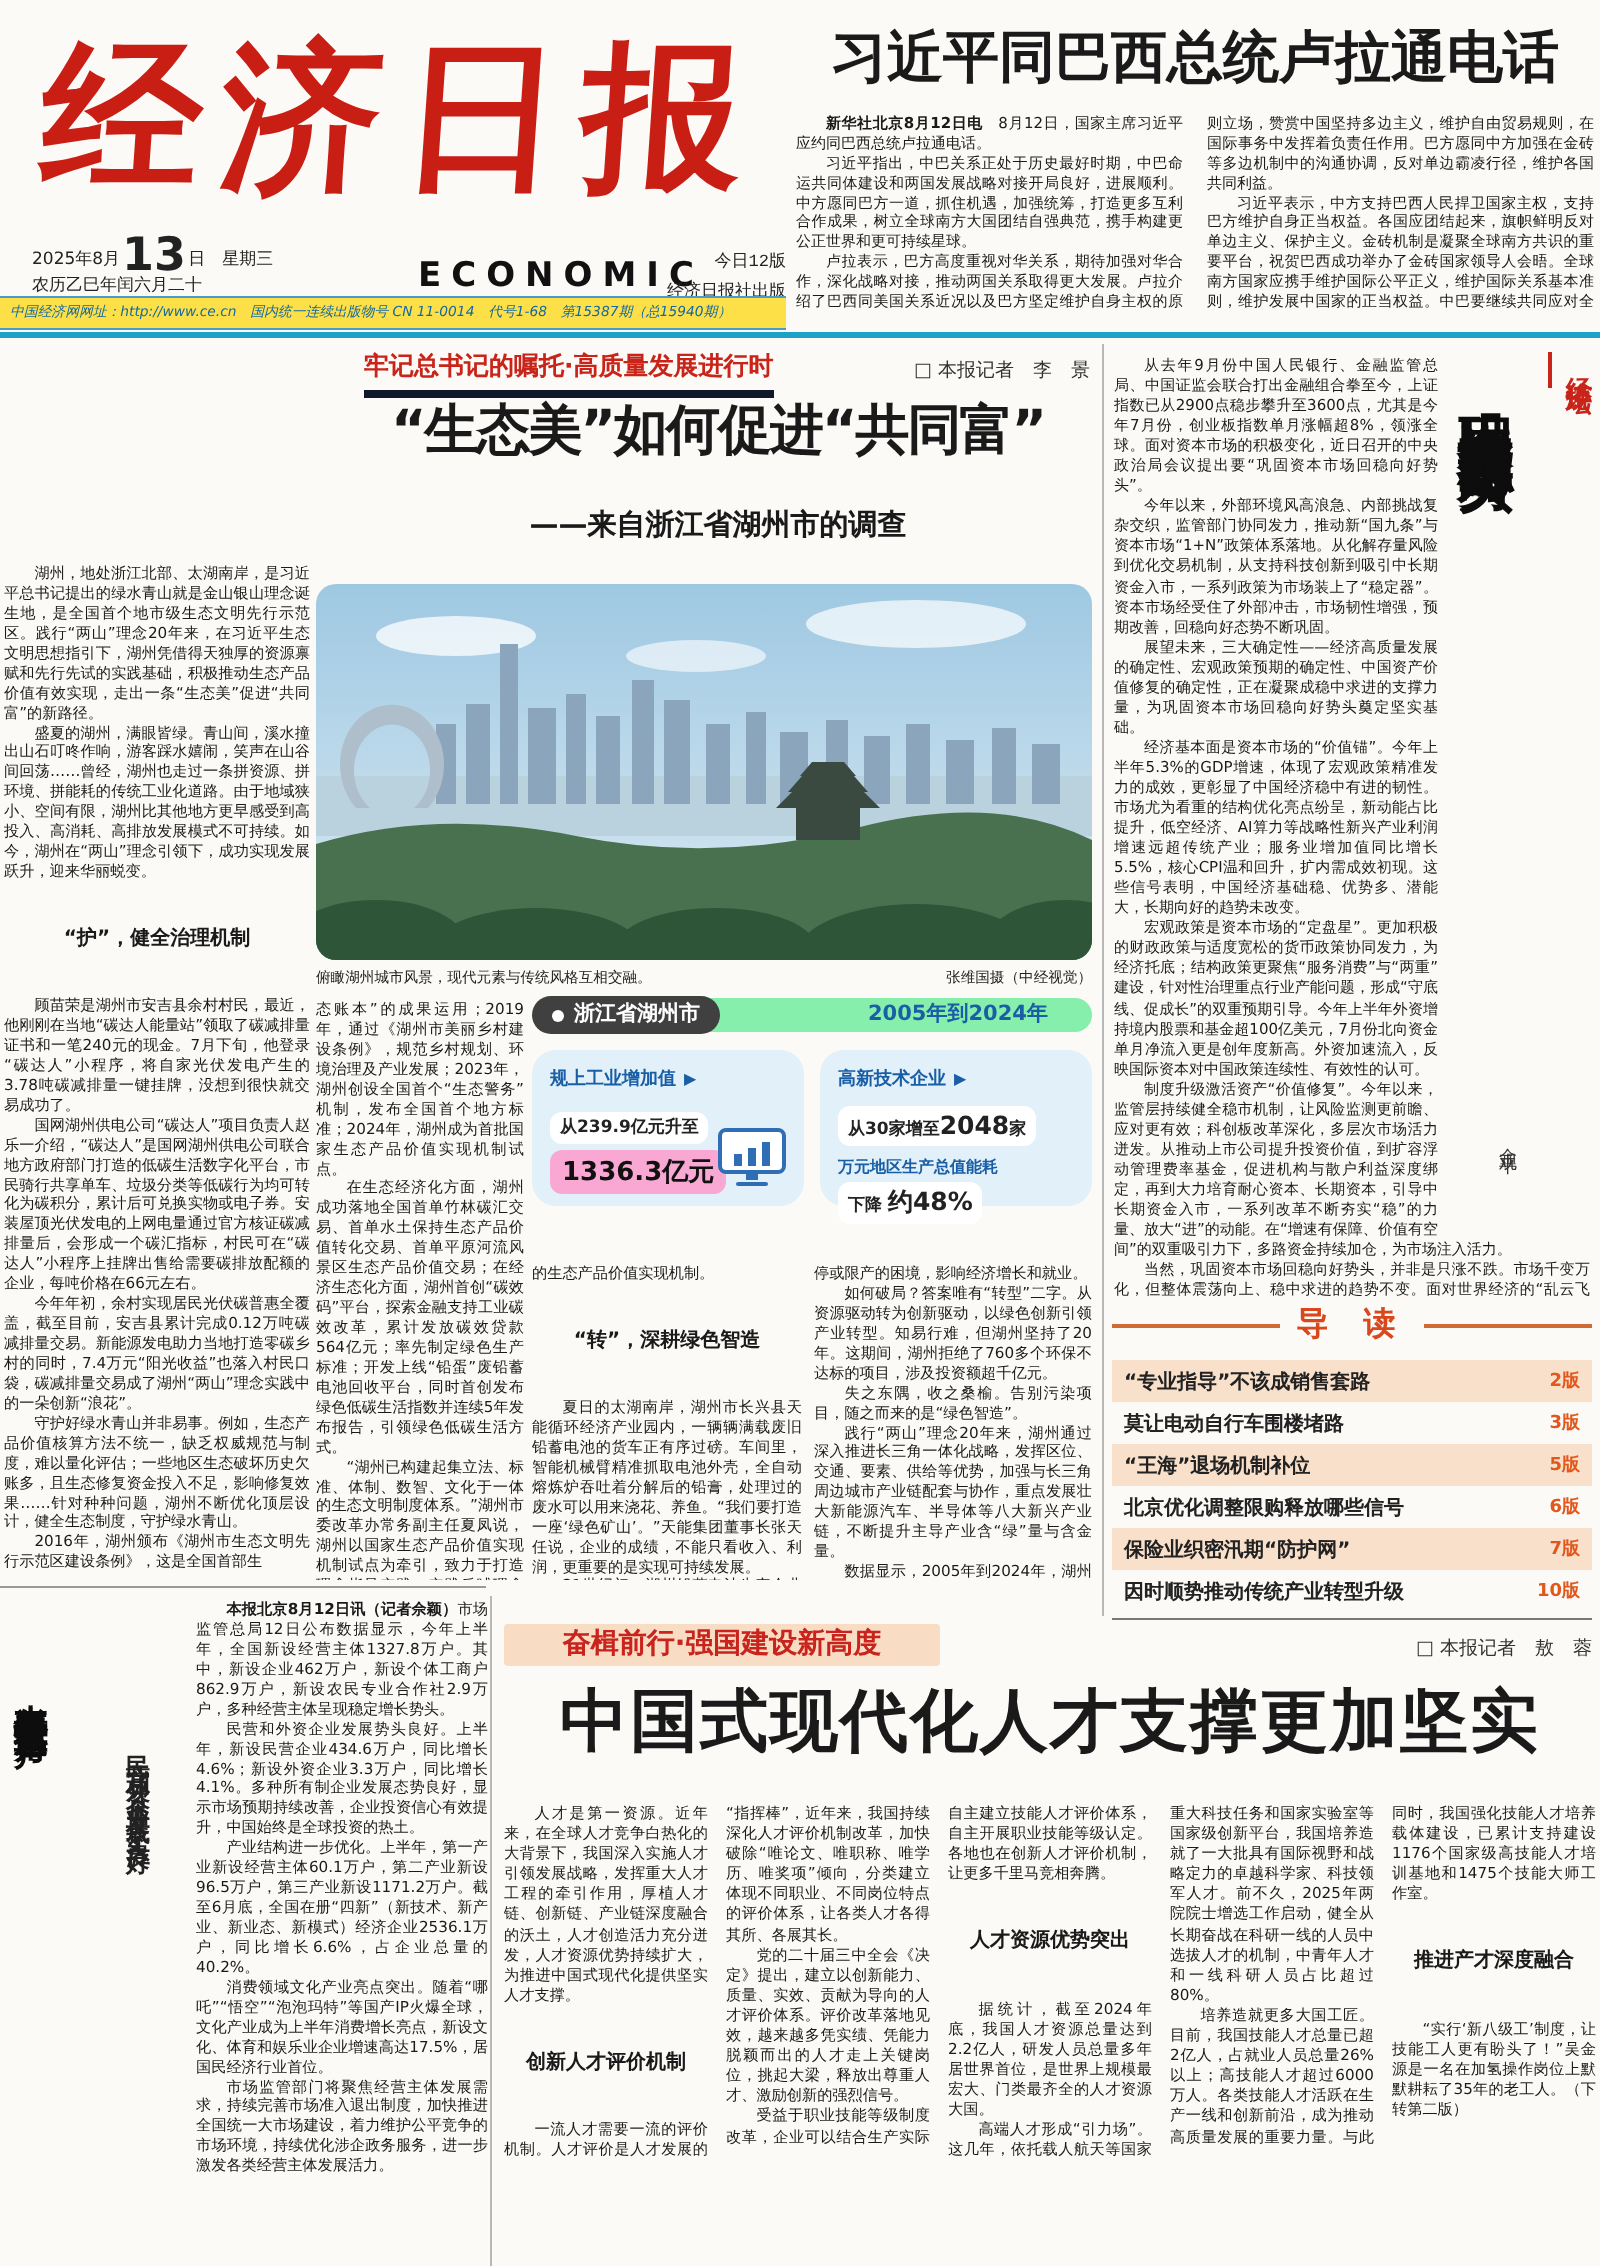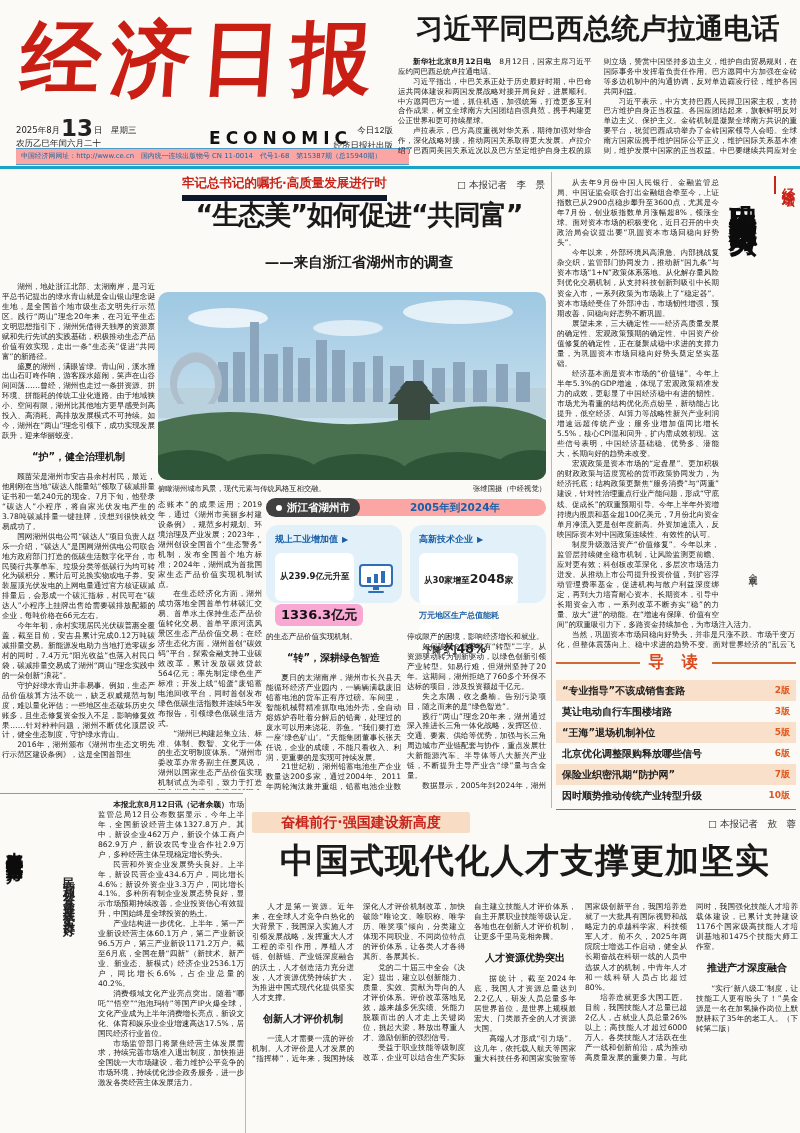--- a/index.html
+++ b/index.html
@@ -20,67 +20,67 @@
     font-size:80px; font-weight:900; color:#c91e14; letter-spacing:10px;
     transform:skewX(-4deg); line-height:112px; text-align:center; white-space:nowrap;
   }
   .dateblock { left:16px; top:122px; font-size:8.5px; color:#222; line-height:13px; }
   .dateblock .big { font-size:23px; font-weight:900; vertical-align:-3px; padding:0 1px; }
   .english { left:168px; top:128px; width:225px; text-align:center; font-size:17px;
     font-weight:bold; letter-spacing:5px; color:#111; }
   .edition { left:318px; top:124px; width:75px; text-align:right; font-size:8.5px;
     color:#222; line-height:15px;font-family:Liberation Mono, monospace; }
   .infostrip {
-    left:16px; top:148px; width:393px; height:17px; background:#fca5a5;
+    left:0; top:148px; width:393px; height:17px; background:#fde047;
     border-top:1px solid #4a9cc8; border-bottom:1px solid #4a9cc8;
-    font-size:6.9px; color:#15689f; line-height:15px; padding-left:5px; white-space:nowrap;
+    font-size:6.9px; color:#15689f; line-height:15px; padding-left:5px; white-space:nowrap;font-style:italic;
   }
   .cyanline { left:0; top:166px; width:800px; height:3px; background:#1aa3c6; }
 
   
   .xi { left:398px; top:10px; width:399px; }
   .xi h1 { font-size:28px; font-weight:900; text-align:center; letter-spacing:0px; white-space:nowrap; }
   .xi-body { margin-top:9px; height:100px; overflow:hidden;
     column-count:2; column-gap:12px; font-size:7.5px; line-height:1.32; text-align:justify; }
 
   
   .kicker { left:182px; top:175px; font-size:12.5px; font-weight:bold; color:#c8241a;
-    border-bottom:6px solid #0f172a; padding-bottom:3px; }
+    border-bottom:4px solid #0f172a; padding-bottom:3px; }
   .main-byline { left:390px; top:179px; width:155px; text-align:right; font-size:9.5px; color:#333; }
   .main-headline { left:170px; top:197px; width:378px; text-align:center;
     font-size:27px; font-weight:900; letter-spacing:-1px; white-space:nowrap; }
   .main-subtitle { left:170px; top:253px; width:378px; text-align:center;
     font-size:14.5px; font-weight:bold; }
   .mbody { font-size:7.6px; line-height:1.31; text-align:justify; overflow:hidden; }
   .mcol1 { left:2px;  top:282px; width:153px; height:508px; }
   .mcol2 { left:158px; top:500px; width:104px; height:290px; }
   .mcol3 { left:266px; top:632px; width:135px; height:158px; }
   .mcol4 { left:407px; top:632px; width:139px; height:158px; }
-  .subh { text-align:center; font-weight:900; font-size:10px; margin:9px 0; text-indent:0; }
+  .subh { text-align:center; font-weight:900; font-size:10px; margin:22px 0; text-indent:0; }
   .photo { left:158px; top:292px; width:388px; height:188px; border-radius:10px; overflow:hidden; }
   .caption { left:158px; top:484px; width:388px; display:flex; justify-content:space-between;
     font-size:7.3px; color:#222;gap:16px; }
 
   
   .infog { left:266px; top:498px; width:280px; height:128px; }
   .ig-head { position:relative; height:20px; }
-  .ig-bar { position:absolute; left:60px; right:0; top:1px; height:17px; background:#fca5a5;
+  .ig-bar { position:absolute; left:60px; right:0; top:1px; height:17px; background:#86efac;
     border-radius:9px; font-size:10.5px; font-weight:bold; color:#1a5fa6;
-    line-height:17px; padding-left:84px; }
+    line-height:17px; padding-left:108px; }
   .ig-pill { position:absolute; left:0; top:0; height:19px; background:#404040; color:#fff;
     border-radius:10px; font-size:10.5px; font-weight:bold; line-height:19px; padding:0 10px;
     display:flex; align-items:center; gap:5px; }
   .ig-pill .dot { width:6px; height:6px; border-radius:50%; background:#fff; display:inline-block; }
   .ig-cards { display:flex; gap:8px; margin-top:7px; }
   .ig-card { flex:1; background:#e2f1f9; border-radius:12px; padding:8px 9px; position:relative; height:78px; }
   .ig-title { font-size:9px; font-weight:bold; color:#1a5fa6; margin-bottom:5px; }
   .ig-title2 { font-size:8px; font-weight:bold; color:#1a5fa6; margin-top:5px; }
   .tri { color:#1a5fa6; font-size:8px; margin-left:4px; }
   .ig-line { font-size:8.5px; font-weight:bold; color:#222; background:#fff;
-    border-radius:6px; padding:18px 5px; display:inline-block; margin-top:2px; }
+    border-radius:6px; padding:2px 5px; display:inline-block; margin-top:2px; }
   .ig-big { font-size:13px; font-weight:900; color:#111; background:#f9a8d4;
     border-radius:6px; padding:2px 6px; display:inline-block; margin-top:3px; }
   .ig-big-inline { font-size:12.5px; font-weight:900; }
   .ig-icon { position:absolute; right:8px; bottom:8px; }
 
   
   .vrule { width:1px; background:#b8b8b8; }
   .forum-label { left:774px; top:176px; writing-mode:vertical-rl; font-size:13px; font-weight:900;
     color:#c8241a; border-left:2px solid #c8241a; padding:2px 1px 8px 3px; letter-spacing:2px; }
   .forum-headline { left:724px; top:184px; writing-mode:vertical-rl; font-size:28px; font-weight:900;

